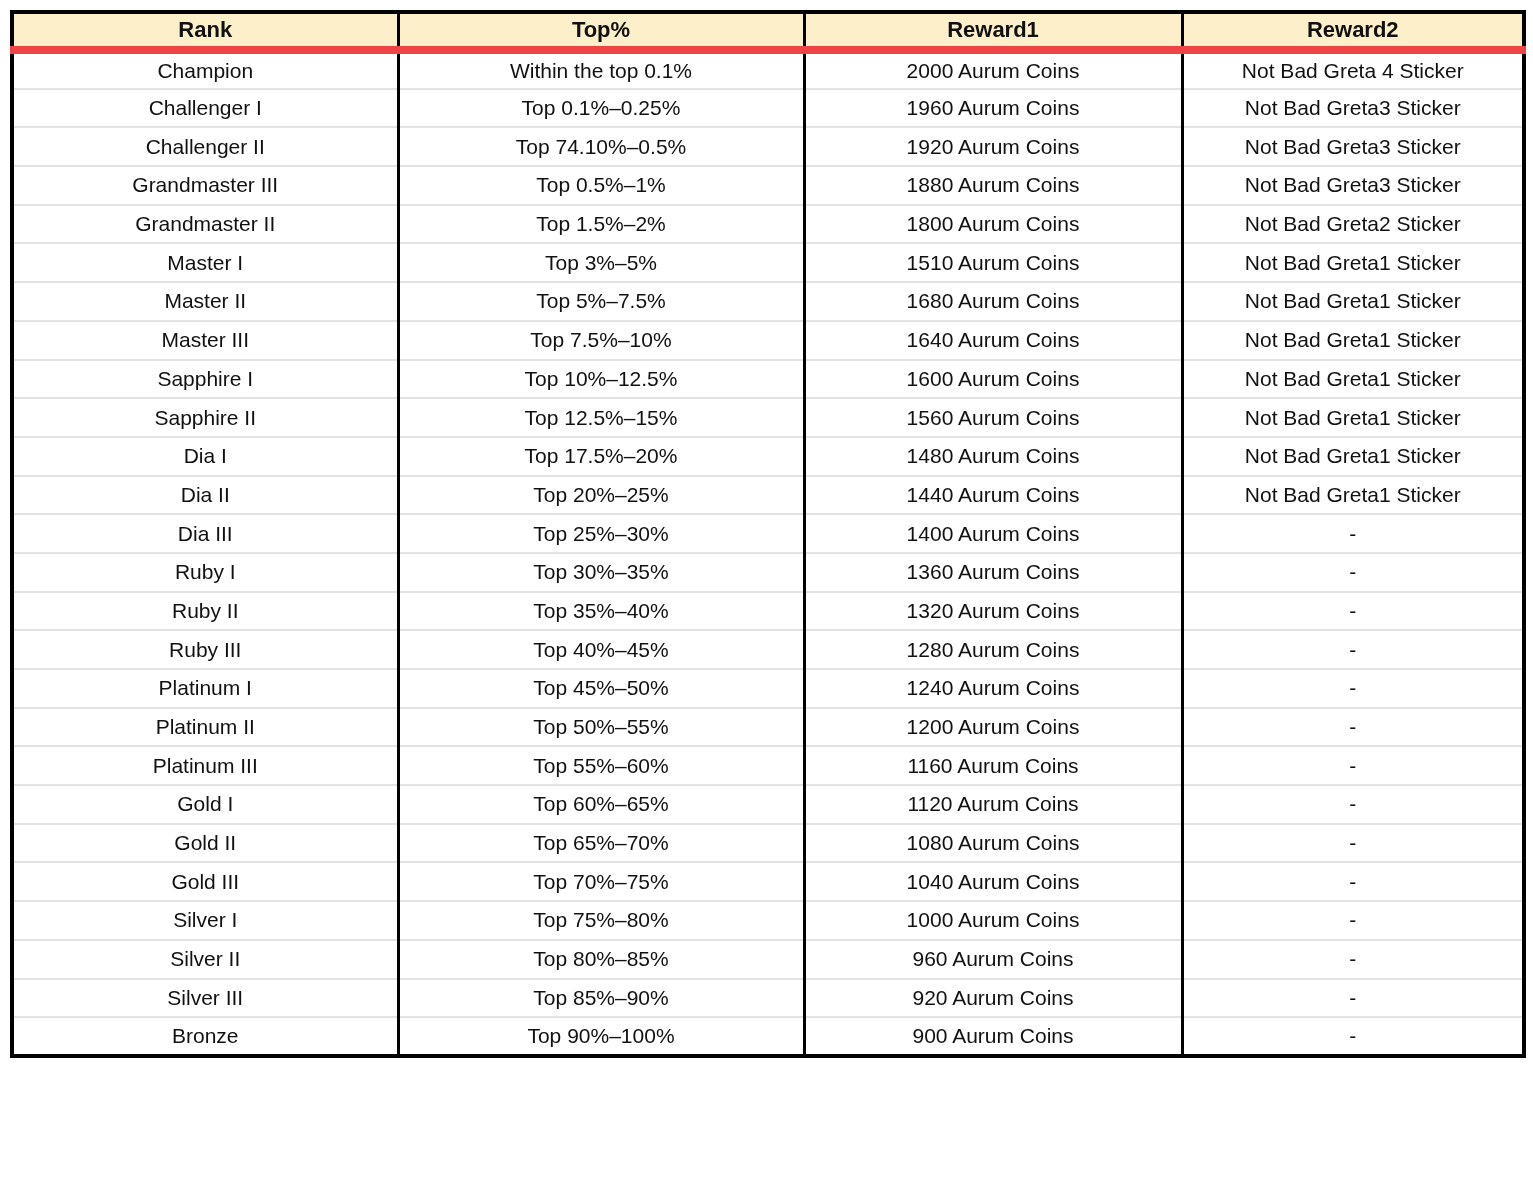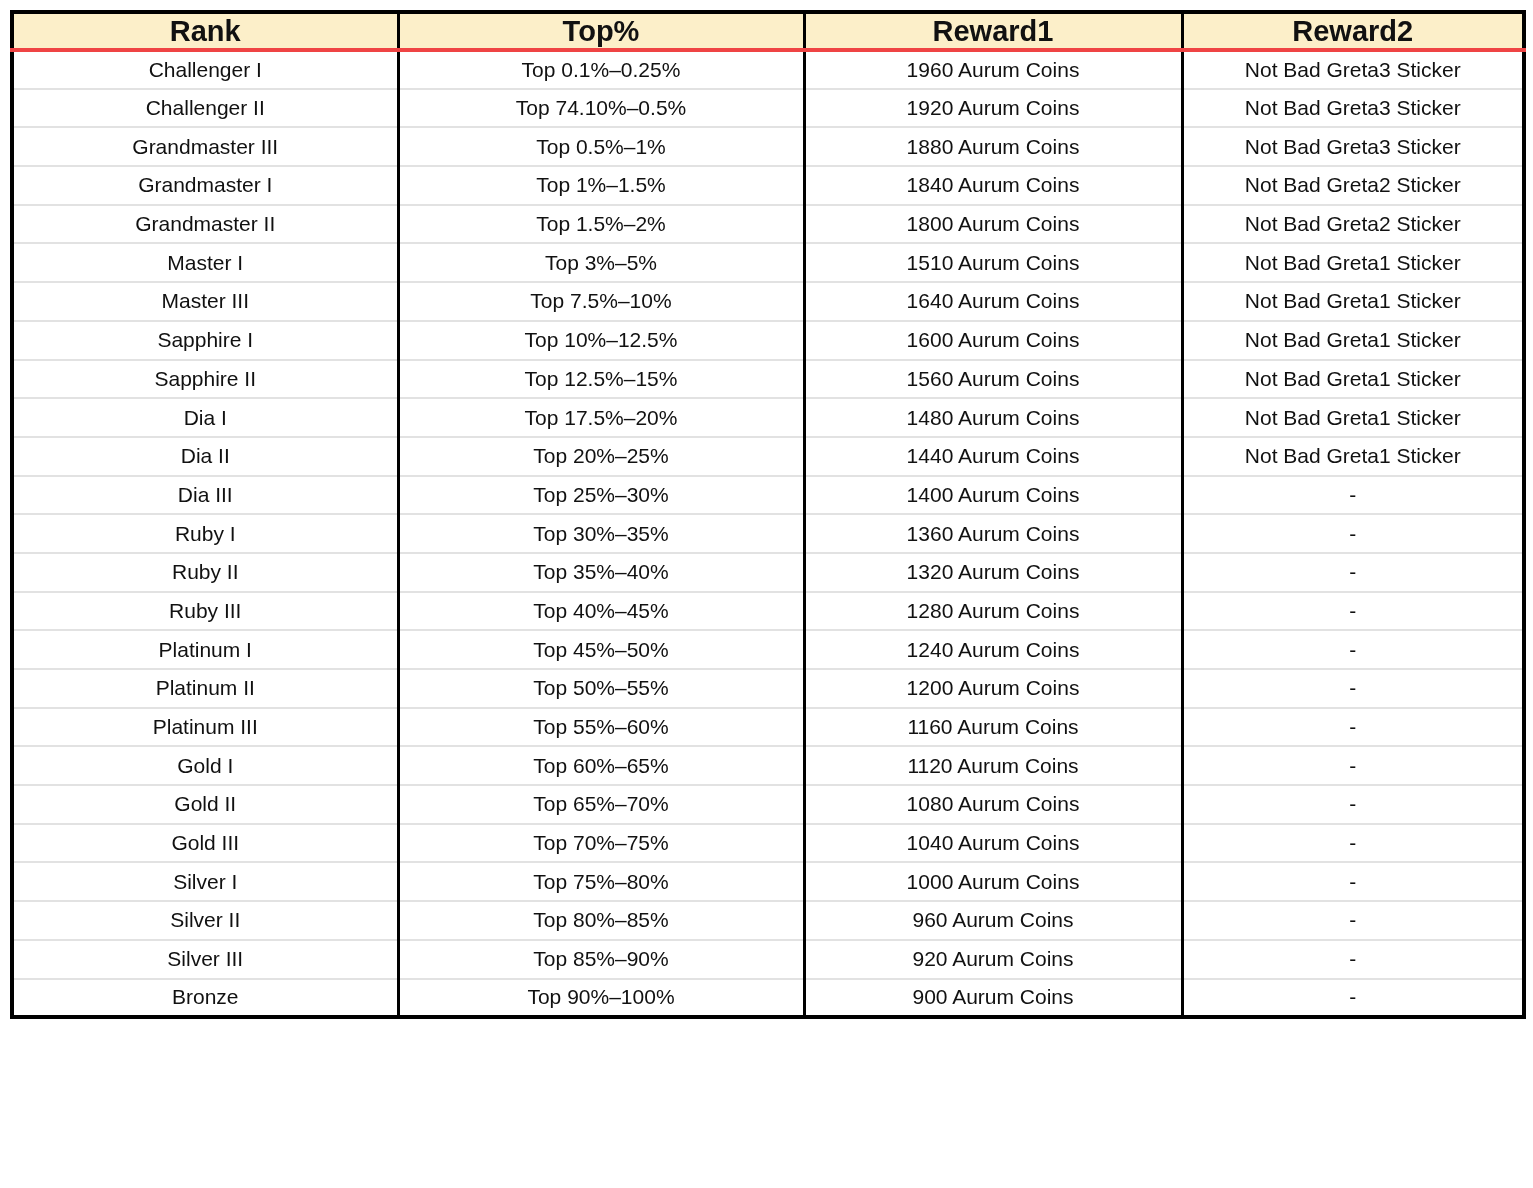--- a/index.html
+++ b/index.html
@@ -29,22 +29,22 @@
   col.c-reward2 { width: 342px; }
   th, td {
     text-align: center;
     vertical-align: middle;
     padding: 0 6px;
     overflow: hidden;
     white-space: nowrap;
   }
   th {
     background: #FCEFC9;
-    border-bottom: 4px solid #ef4444;
-    font-size: 29px;
+    border-bottom: 8px solid #ef4444;
+    font-size: 22px;
     font-weight: 700;
     height: 38px;
   }
   td {
     font-size: 21px;
     font-weight: 400;
     height: 38.7px;
   }
   th + th, td + td {
     border-left: 3px solid #000000;
@@ -67,53 +67,59 @@
     <thead>
       <tr>
         <th>Rank</th>
         <th>Top%</th>
         <th>Reward1</th>
         <th>Reward2</th>
       </tr>
     </thead>
     <tbody>
       <tr>
+        <td>Champion</td>
+        <td>Within the top 0.1%</td>
+        <td>2000 Aurum Coins</td>
+        <td>Not Bad Greta 4 Sticker</td>
+      </tr>
+      <tr>
         <td>Challenger I</td>
         <td>Top 0.1%–0.25%</td>
         <td>1960 Aurum Coins</td>
         <td>Not Bad Greta3 Sticker</td>
       </tr>
       <tr>
         <td>Challenger II</td>
         <td>Top 74.10%–0.5%</td>
         <td>1920 Aurum Coins</td>
         <td>Not Bad Greta3 Sticker</td>
       </tr>
       <tr>
         <td>Grandmaster III</td>
         <td>Top 0.5%–1%</td>
         <td>1880 Aurum Coins</td>
         <td>Not Bad Greta3 Sticker</td>
       </tr>
       <tr>
-        <td>Grandmaster I</td>
-        <td>Top 1%–1.5%</td>
-        <td>1840 Aurum Coins</td>
-        <td>Not Bad Greta2 Sticker</td>
-      </tr>
-      <tr>
         <td>Grandmaster II</td>
         <td>Top 1.5%–2%</td>
         <td>1800 Aurum Coins</td>
         <td>Not Bad Greta2 Sticker</td>
       </tr>
       <tr>
         <td>Master I</td>
         <td>Top 3%–5%</td>
         <td>1510 Aurum Coins</td>
+        <td>Not Bad Greta1 Sticker</td>
+      </tr>
+      <tr>
+        <td>Master II</td>
+        <td>Top 5%–7.5%</td>
+        <td>1680 Aurum Coins</td>
         <td>Not Bad Greta1 Sticker</td>
       </tr>
       <tr>
         <td>Master III</td>
         <td>Top 7.5%–10%</td>
         <td>1640 Aurum Coins</td>
         <td>Not Bad Greta1 Sticker</td>
       </tr>
       <tr>
         <td>Sapphire I</td>

